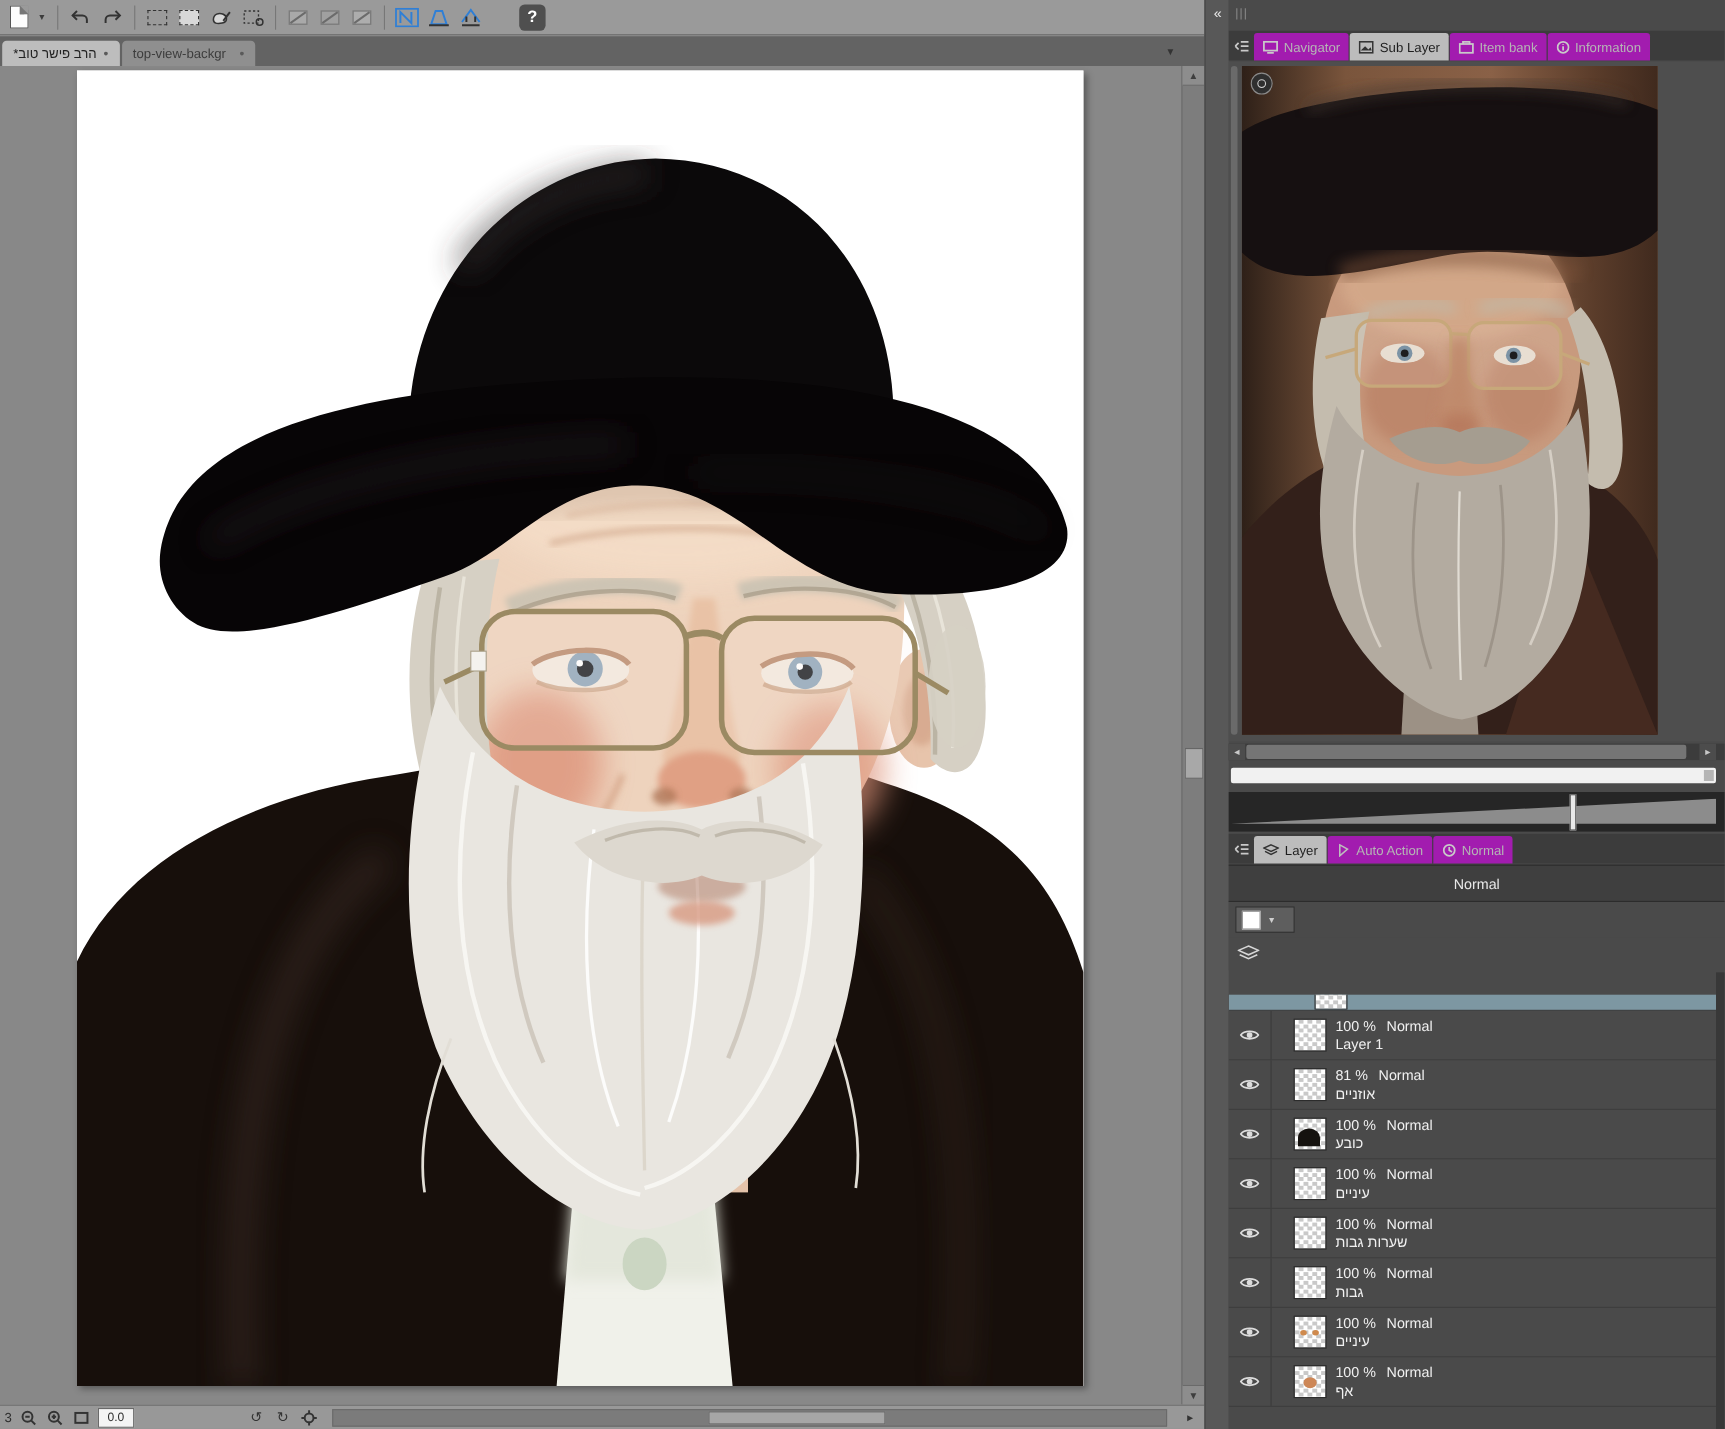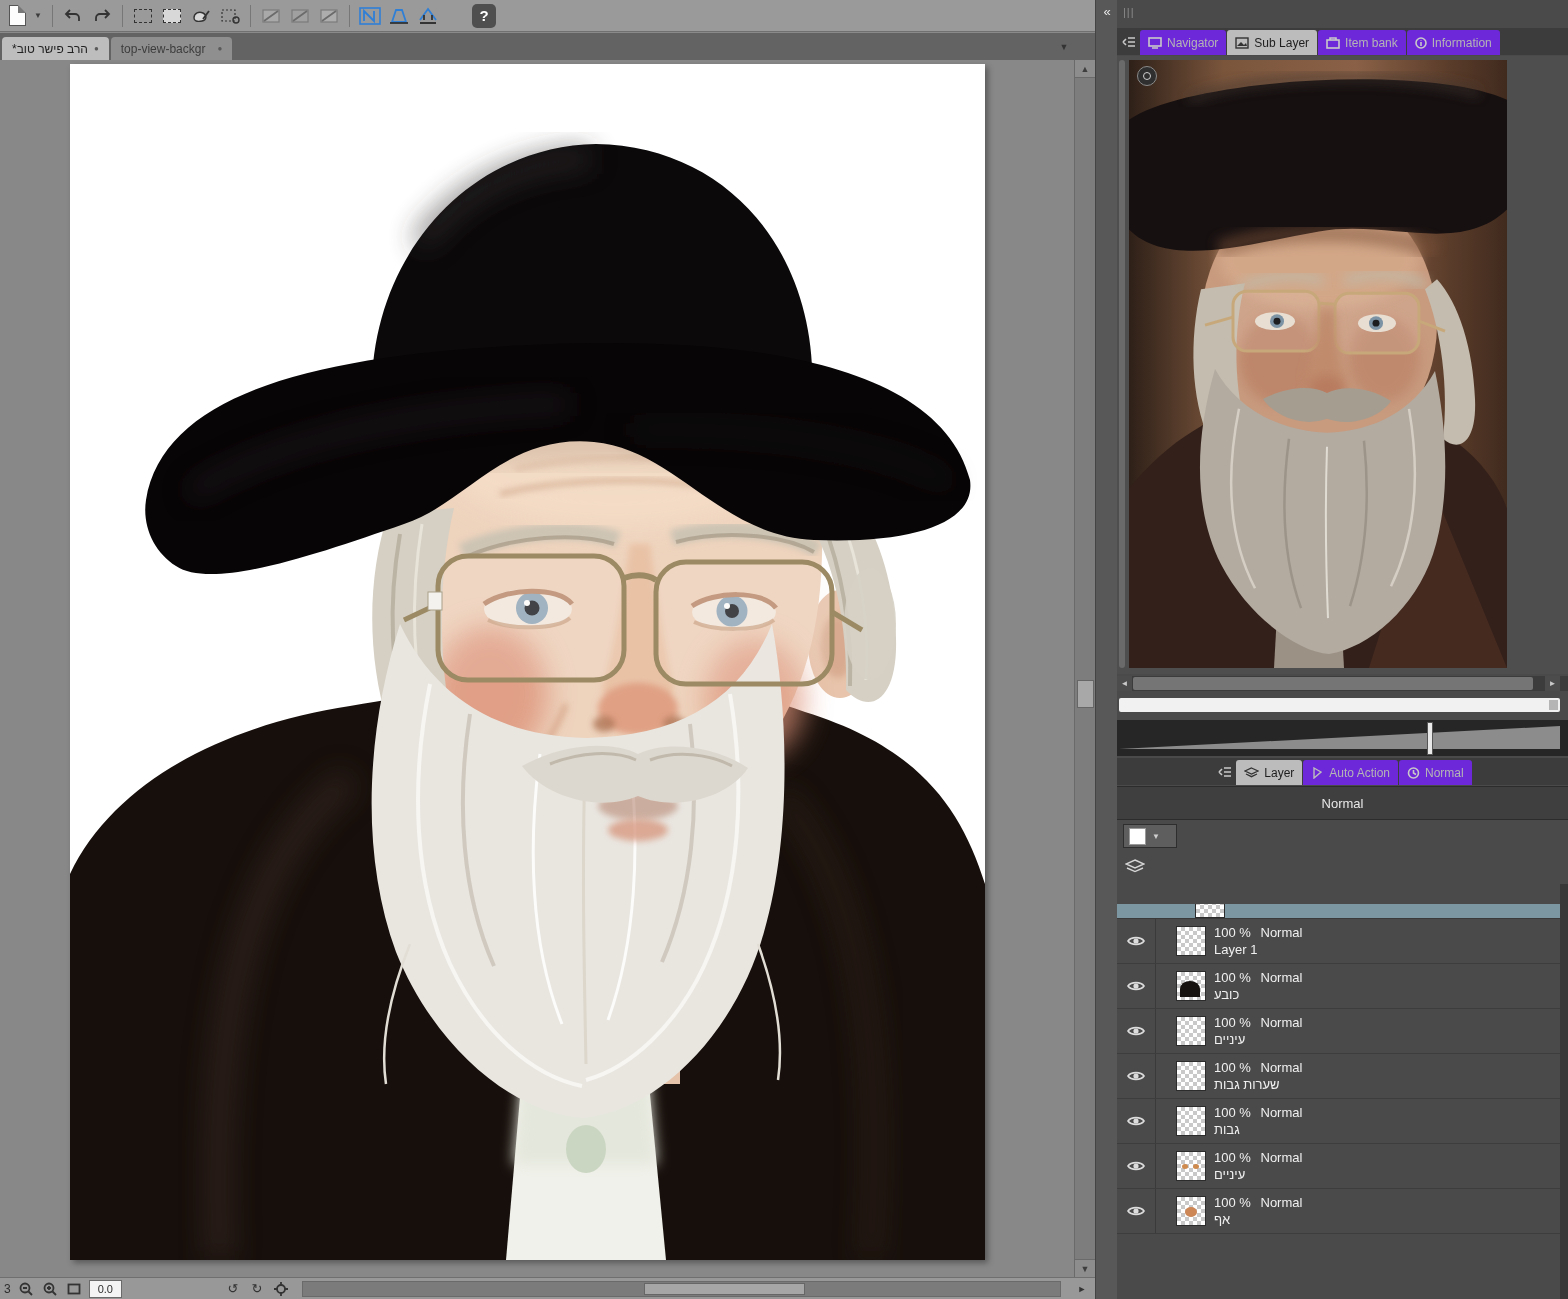--- a/index.html
+++ b/index.html
@@ -57,21 +57,21 @@
                 display:flex;align-items:center;justify-content:center;}
   
   #right-col{position:absolute;left:1117px;top:0;width:451px;height:1299px;background:#4a4a4a;}
   #rc-topstrip{position:absolute;left:0;top:0;width:451px;height:28px;background:#4a4a4a;}
   .grip{position:absolute;left:6px;top:6px;color:#8b8b8b;font-size:11px;letter-spacing:1px;}
   .panel-tabs{position:absolute;left:0;width:451px;height:27px;display:flex;align-items:flex-end;gap:1px;padding-left:2px;box-sizing:border-box;}
   #rc-tabs{top:28px;background:#3c3c3c;}
   .ptab{height:25px;display:flex;align-items:center;gap:5px;padding:0 8px;font-size:12px;border-radius:3px 3px 0 0;
         white-space:nowrap;overflow:hidden;flex:0 0 auto;}
   .ptab.active{background:#bcbcbc;color:#1e1e1e;}
-  .ptab.dark{background:#6d28d9;color:#b5b5b5;margin-top:44px;}
+  .ptab.dark{background:#a21caf;color:#b5b5b5;margin-top:44px;}
   .ptab-menu{width:20px;height:20px;display:flex;align-items:center;justify-content:center;align-self:center;}
   .mini-ic{display:block;}
   
   #subview{position:absolute;left:0;top:56px;width:451px;height:618px;background:#4e4e4e;overflow:hidden;}
   #subview-photo{position:absolute;left:12px;top:4px;width:378px;height:608px;background:#5f4330;}
   #subview-corner{position:absolute;left:20px;top:10px;width:18px;height:18px;border-radius:50%;
                   background:#2f2f2f;border:1px solid #8a8a8a;display:flex;align-items:center;justify-content:center;}
   #subview-corner .dot{width:6px;height:6px;border-radius:50%;border:1.5px solid #cfcfcf;}
   #subview-vtrack{position:absolute;left:2px;top:4px;width:6px;height:608px;background:#6a6a6a;border-radius:3px;}
   
@@ -82,21 +82,21 @@
   #sv-hthumb{position:absolute;left:16px;top:1px;width:400px;height:13px;background:#757575;border-radius:2px;}
   
   #sv-slider{position:absolute;left:2px;top:698px;width:441px;height:14px;background:#f1f1f1;border-radius:2px;}
   #sv-slider .endcap{position:absolute;right:2px;top:2px;width:9px;height:10px;background:#b5b5b5;}
   
   #zoom-wedge{position:absolute;left:0;top:720px;width:451px;height:36px;background:#262626;overflow:hidden;}
   #wedge-shape{position:absolute;left:2px;top:4px;width:441px;height:26px;background:#8c8c8c;
                clip-path:polygon(0% 96%,100% 8%,100% 96%);}
   #wedge-handle{position:absolute;left:310px;top:2px;width:4px;height:31px;background:#e9e9e9;border:1px solid #555;}
   
-  #lp-tabs{top:758px;background:#3c3c3c;justify-content:center;}
+  #lp-tabs{top:758px;background:#3c3c3c;}
   
   #blend-row{position:absolute;left:0;top:786px;width:451px;height:32px;background:#3f3f3f;
              border-top:1px solid #2c2c2c;border-bottom:1px solid #2c2c2c;display:flex;align-items:center;justify-content:center;}
   #blend-row span{color:#e8e8e8;font-size:13px;}
   
   #opacity-row{position:absolute;left:0;top:820px;width:451px;height:32px;background:#4a4a4a;display:flex;align-items:center;padding-left:6px;box-sizing:border-box;}
   #opacity-combo{width:54px;height:24px;background:#5e5e5e;border:1px solid #2e2e2e;display:flex;align-items:center;gap:6px;padding:0 5px;box-sizing:border-box;}
   #opacity-combo .swatch{width:15px;height:15px;background:#fff;border:1px solid #999;}
   #opacity-combo .car{color:#cfcfcf;font-size:8px;}
   
@@ -572,20 +572,36 @@
           <div class="thumb thumb-checker"></div>
           <div class="layer-text">
             <div class="l1">
               <span>100 %</span>
               <span class="mode">Normal</span>
             </div>
             <div class="l2">Layer 1</div>
           </div>
         </div>
 
+        <div class="layer-row">
+          <div class="eye-cell">
+            <svg width="18" height="12" viewBox="0 0 18 12">
+              <path d="M1,6 C4,1.5 14,1.5 17,6 C14,10.5 4,10.5 1,6 Z" fill="none" stroke="#dcdcdc" stroke-width="1.6"></path>
+              <circle cx="9" cy="6" r="2.6" fill="#dcdcdc"></circle>
+            </svg>
+          </div>
+          <div class="thumb thumb-checker"></div>
+          <div class="layer-text">
+            <div class="l1">
+              <span>81 %</span>
+              <span class="mode">Normal</span>
+            </div>
+            <div class="l2">אוזניים</div>
+          </div>
+        </div>
 
         <div class="layer-row">
           <div class="eye-cell">
             <svg width="18" height="12" viewBox="0 0 18 12">
               <path d="M1,6 C4,1.5 14,1.5 17,6 C14,10.5 4,10.5 1,6 Z" fill="none" stroke="#dcdcdc" stroke-width="1.6"></path>
               <circle cx="9" cy="6" r="2.6" fill="#dcdcdc"></circle>
             </svg>
           </div>
           <div class="thumb thumb-hat"></div>
           <div class="layer-text">

